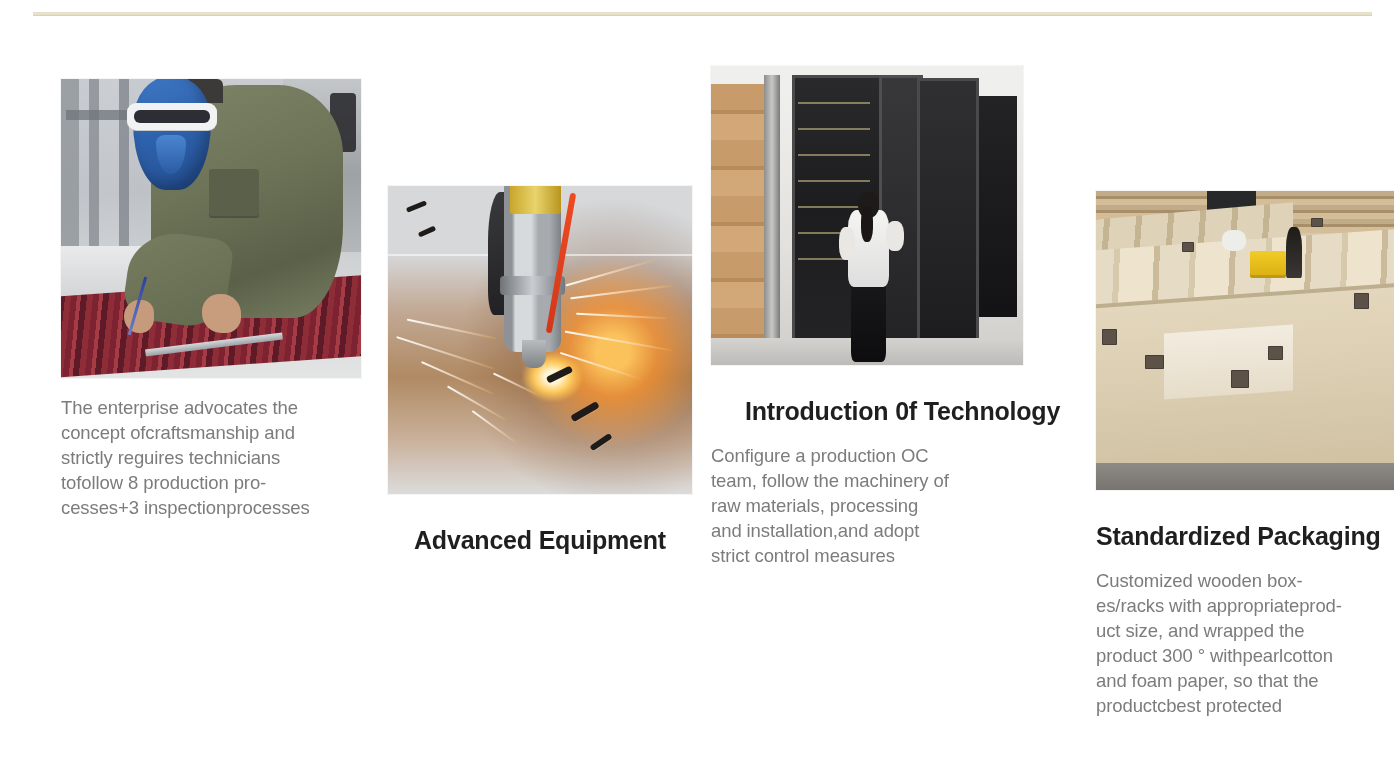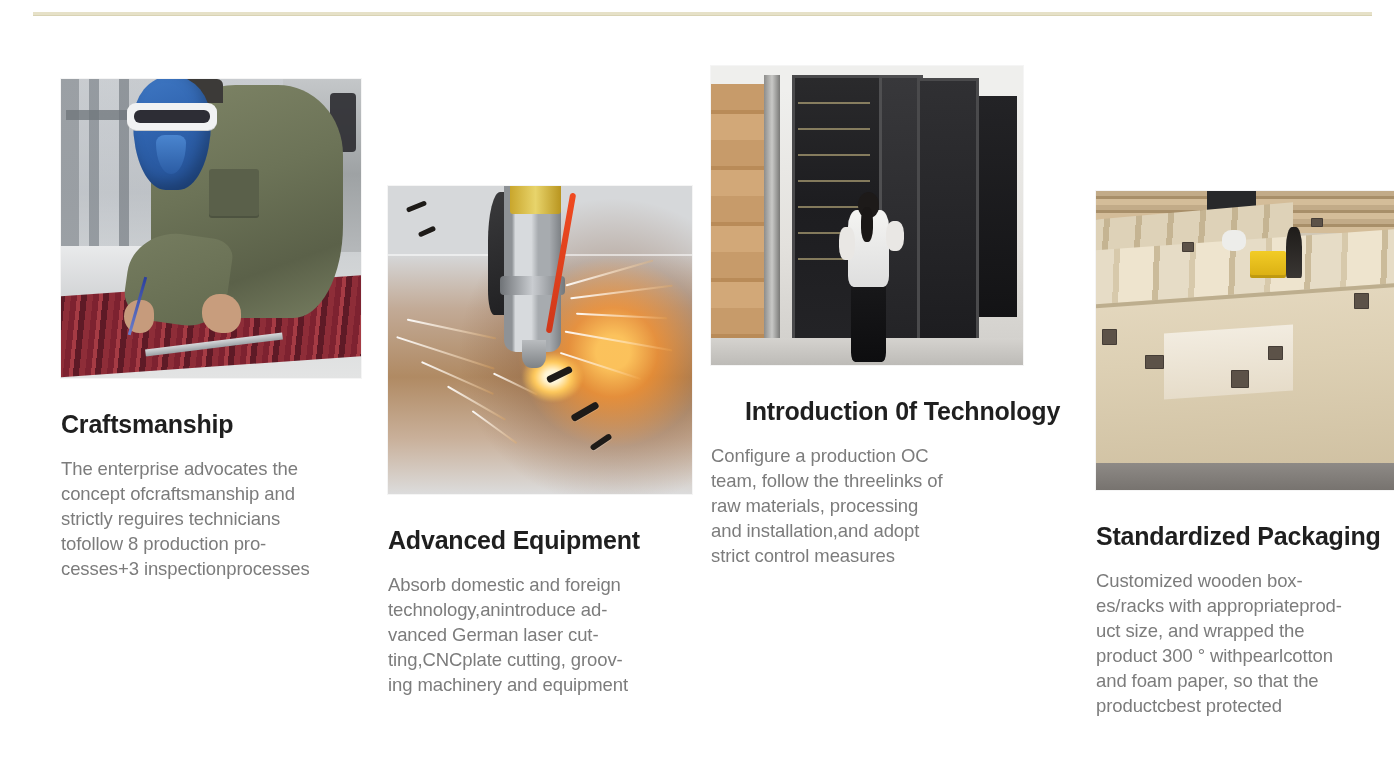--- a/index.html
+++ b/index.html
@@ -51,21 +51,21 @@
   .heading {
     font-size: 25px;
     font-weight: 600;
     color: #1f1f1f;
     letter-spacing: -0.2px;
     line-height: 1.1;
     margin: 0;
     white-space: nowrap;
   }
   .col-1 .heading { margin-top: 33px; }
-  .col-2 .heading { margin-top: 33px; }
+  .col-2 .heading { margin-top: 33px; text-align: center; }
   .col-3 .heading { margin-top: 33px; margin-left: 34px; }
   .col-4 .heading { margin-top: 33px; }
 
   .body-text {
     margin: 0;
     margin-top: 17px;
     font-size: 18.5px;
     line-height: 25px;
     color: #7c7c7c;
     white-space: pre-line;
@@ -369,21 +369,20 @@
     <div class="p1-body"></div>
     <div class="p1-arm"></div>
     <div class="p1-neck"></div>
     <div class="p1-cap"></div>
     <div class="p1-mask"></div>
     <div class="p1-goggles"></div>
     <div class="p1-hand1"></div>
     <div class="p1-hand2"></div>
     <div class="p1-pen"></div>
   </div>
-  <h2 class="heading">Craftsmanship</h2>
   <p class="body-text">The enterprise advocates the
 concept ofcraftsmanship and
 strictly reguires technicians
 tofollow 8 production pro-
 cesses+3 inspectionprocesses</p>
 </div>
 
 <div class="column col-2">
   <div class="photo">
     <div class="p2-bg"></div>
@@ -407,25 +406,20 @@
     <div class="spark" style="left:26%; top:78%; width:18%; transform:rotate(36deg);"></div>
     <div class="spark" style="left:34%; top:64%; width:16%; transform:rotate(26deg);"></div>
 
     <div class="slot" style="left:6%;  top:6%;  width:7%;  height:5px; transform:rotate(-22deg);"></div>
     <div class="slot" style="left:10%; top:14%; width:6%;  height:5px; transform:rotate(-24deg);"></div>
     <div class="slot" style="left:52%; top:60%; width:9%;  height:7px; transform:rotate(-26deg);"></div>
     <div class="slot" style="left:60%; top:72%; width:10%; height:7px; transform:rotate(-30deg);"></div>
     <div class="slot" style="left:66%; top:82%; width:8%;  height:6px; transform:rotate(-34deg);"></div>
   </div>
   <h2 class="heading">Advanced Equipment</h2>
-  <p class="body-text">Absorb domestic and foreign
-technology,anintroduce ad-
-vanced German laser cut-
-ting,CNCplate cutting, groov-
-ing machinery and equipment</p>
 </div>
 
 <div class="column col-3">
   <div class="photo">
     <div class="p3-bg"></div>
     <div class="p3-wood"></div>
     <div class="p3-frameL"></div>
     <div class="p3-darkcab"></div>
     <div class="p3-doorA"></div>
     <div class="p3-shelves"></div>
@@ -434,21 +428,21 @@
     <div class="p3-floor"></div>
     <div class="p3-person-legs"></div>
     <div class="p3-person-body"></div>
     <div class="p3-arm-l"></div>
     <div class="p3-arm-r"></div>
     <div class="p3-person-head"></div>
     <div class="p3-person-hair"></div>
   </div>
   <h2 class="heading">Introduction 0f Technology</h2>
   <p class="body-text">Configure a production OC
-team, follow the threelinks of
+team, follow the machinery of
 raw materials, processing
 and installation,and adopt
 strict control measures</p>
 </div>
 
 <div class="column col-4">
   <div class="photo">
     <div class="p4-bg"></div>
     <div class="p4-backstack"></div>
     <div class="p4-darkwin"></div>

